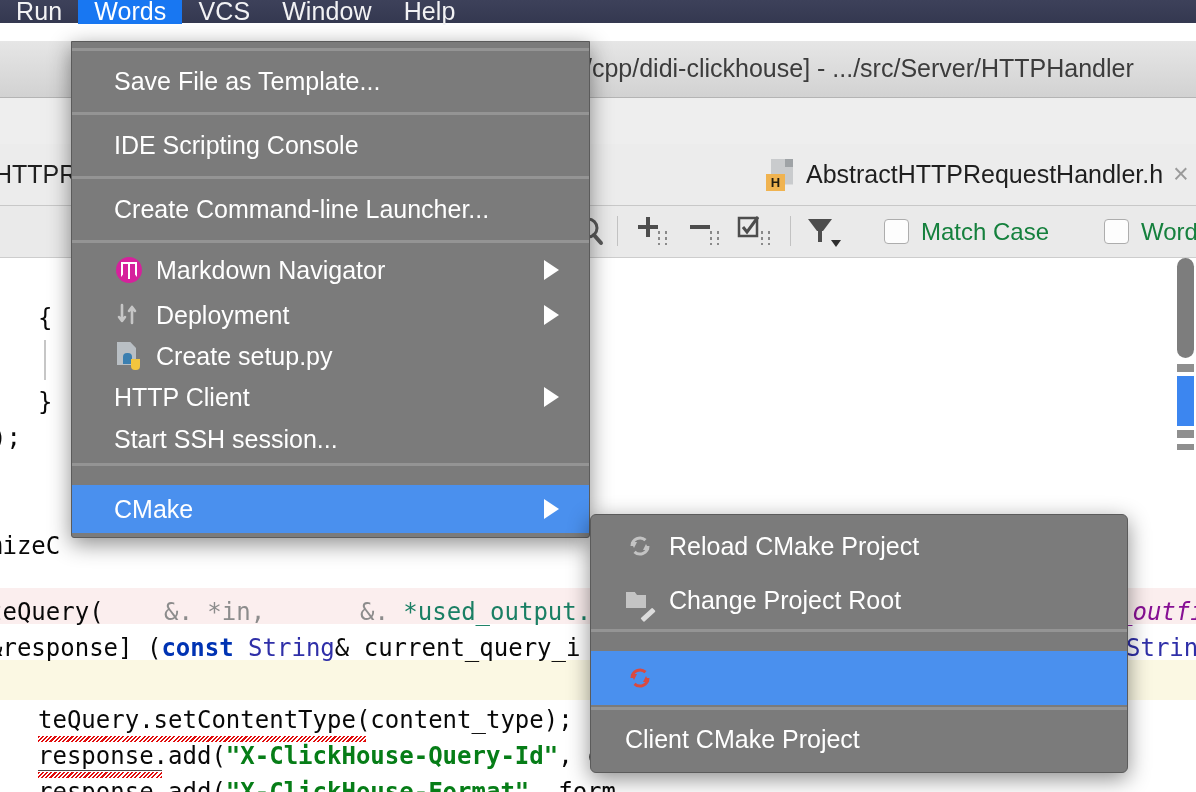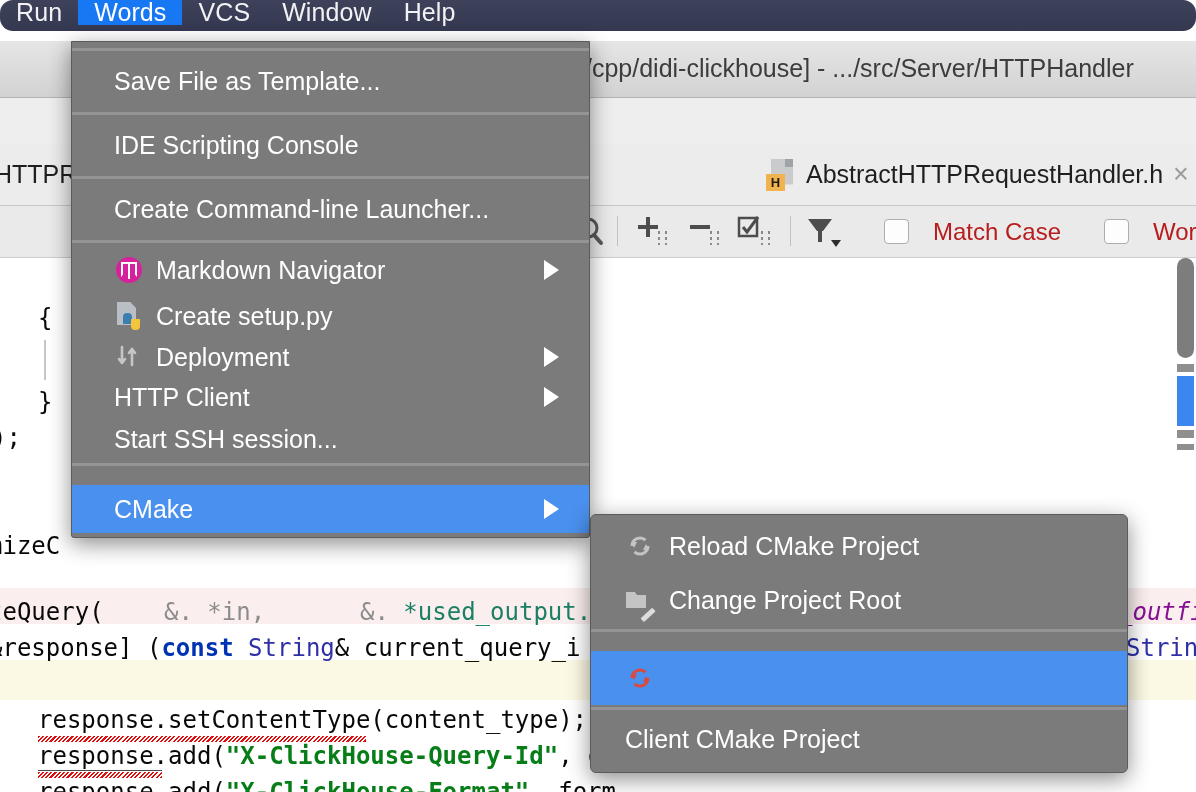--- a/index.html
+++ b/index.html
@@ -16,27 +16,26 @@
     position: relative;
     width: 1196px;
     height: 792px;
     overflow: hidden;
   }
 
   
   .menubar {
     position: absolute;
     left: 0; top: 0;
-    width: 1196px; height: 31px;
+    width: 1196px; height: 23px;
     background: #383c55;
     background: linear-gradient(to bottom, #3d415a 0%, #343850 100%);
     display: flex;
-    align-items: flex-start;
+    align-items: center;
     z-index: 60;
-    border-radius: 13px;
   }
   .menubar-item {
     display: flex;
     align-items: center;
     padding: 0 16px;
     color: #f2f2f4;
     font-size: 25px;
     letter-spacing: 0.1px;
     line-height: 1;
     white-space: nowrap;
@@ -162,22 +161,22 @@
 
   .checkbox-box {
     width: 25px; height: 25px;
     border: 1px solid #adadad;
     border-radius: 4px;
     background: #fdfdfd;
     box-sizing: border-box;
   }
   .cb-label {
     font-size: 24px;
-    color: #b91c1c;
-    margin-left: 24px;
+    color: #15803d;
+    margin-left: 12px;
     white-space: nowrap;
     font-family: "Liberation Sans", sans-serif;
   }
 
   
   .editor {
     position: absolute;
     left: 0; top: 217px;
     width: 1196px; height: 534px;
     background: #ffffff;
@@ -480,21 +479,21 @@
       <div class="code-line plain" style="left:-12px;top:270px;">mizeC</div>
 
       <div class="code-line" style="left:-12px;top:336px;"><span class="plain">teQuery(</span></div>
       <div class="code-line com" style="left:164px;top:336px;">&amp;. *in,</div>
       <div class="code-line" style="left:360px;top:336px;"><span class="com">&amp;.&nbsp;</span><span class="grn">*used_output.</span><span class="fld">out_maybe</span></div>
       <div class="code-line fld" style="left:1118px;top:336px;">_outfi</div>
 
       <div class="code-line" style="left:-12px;top:372px;"><span class="plain">&amp;response] (</span><span class="kw">const</span><span class="plain"> </span><span class="typ">String</span><span class="plain">&amp; current_query_i</span></div>
       <div class="code-line typ" style="left:1126px;top:372px;">String</div>
 
-      <div class="code-line plain" style="left:38px;top:444px;">response.setContentType(content_type);</div>
+      <div class="code-line plain" style="left:38px;top:444px;">teQuery.setContentType(content_type);</div>
       <div class="squiggle" style="left:38px;top:478px;width:328px;"></div>
 
       <div class="code-line" style="left:38px;top:480px;"><span class="plain">response.add(</span><span class="str">"X-ClickHouse-Query-Id"</span><span class="plain">, cu</span></div>
       <div class="squiggle" style="left:38px;top:514px;width:124px;"></div>
       <div class="underline-solid" style="left:38px;top:512px;width:124px;"></div>
 
       <div class="code-line" style="left:38px;top:516px;"><span class="plain">response.add(</span><span class="str">"X-ClickHouse-Format"</span><span class="plain">, form</span></div>
 
       <div class="v-scroll-track">
         <div class="v-scroll-thumb" style="top:0px;height:100px;"></div>
@@ -541,47 +540,47 @@
     <div class="menu-item">
       <span class="mi-label">Create Command-line Launcher...</span>
     </div>
     <div class="menu-sep"></div>
 
     <div class="menu-item has-icon" style="height:50px;">
       <span class="mi-icon">
           <span class="ico-md"></span>
         </span>
       <span class="mi-label">Markdown Navigator</span>
+      <span class="mi-arrow"></span>
+    </div>
+
+    <div class="menu-item has-icon" style="height:40px;">
+      <span class="mi-icon">
+        <svg width="26" height="24" viewBox="0 0 26 24">
+          <path d="M6 2 L6 18 M6 18 L3 14 M6 18 L9 14" stroke="#c6c6c6" stroke-width="2.6" fill="none" stroke-linecap="round"></path>
+          <path d="M16 20 L16 4 M16 4 L13 8 M16 4 L19 8" stroke="#c6c6c6" stroke-width="2.6" fill="none" stroke-linecap="round"></path>
+        </svg>
+      </span>
+      <span class="mi-label">Deployment</span>
       <span class="mi-arrow"></span>
     </div>
 
     <div class="menu-item has-icon" style="height:42px;">
       <span class="mi-icon">
         <span class="ico-py">
             <span class="pg"></span>
             <span class="pysym">
               <i class="b"></i>
               <i class="y"></i>
             </span>
           </span>
       </span>
       <span class="mi-label">Create setup.py</span>
     </div>
 
-    <div class="menu-item has-icon" style="height:40px;">
-      <span class="mi-icon">
-        <svg width="26" height="24" viewBox="0 0 26 24">
-          <path d="M6 2 L6 18 M6 18 L3 14 M6 18 L9 14" stroke="#c6c6c6" stroke-width="2.6" fill="none" stroke-linecap="round"></path>
-          <path d="M16 20 L16 4 M16 4 L13 8 M16 4 L19 8" stroke="#c6c6c6" stroke-width="2.6" fill="none" stroke-linecap="round"></path>
-        </svg>
-      </span>
-      <span class="mi-label">Deployment</span>
-      <span class="mi-arrow"></span>
-    </div>
-
     <div class="menu-item" style="height:40px;">
       <span class="mi-label">HTTP Client</span>
       <span class="mi-arrow"></span>
     </div>
 
     <div class="menu-item" style="height:44px;">
       <span class="mi-label">Start SSH session...</span>
     </div>
 
     <div class="menu-sep"></div>

